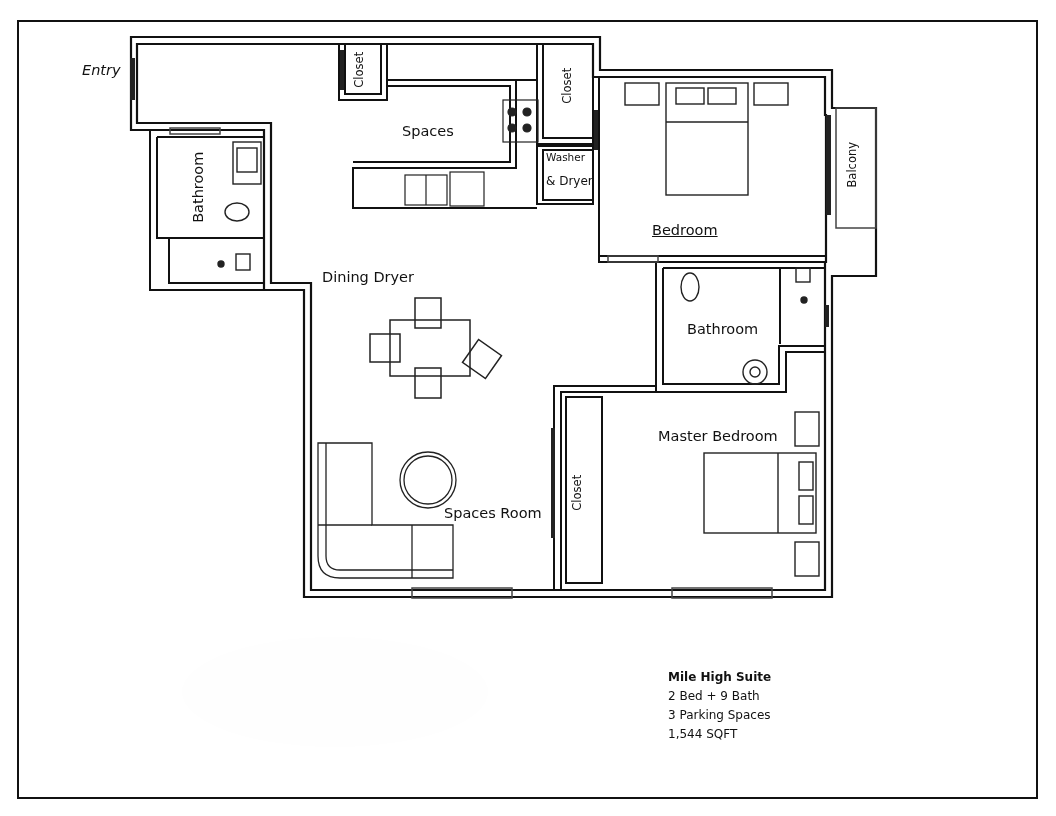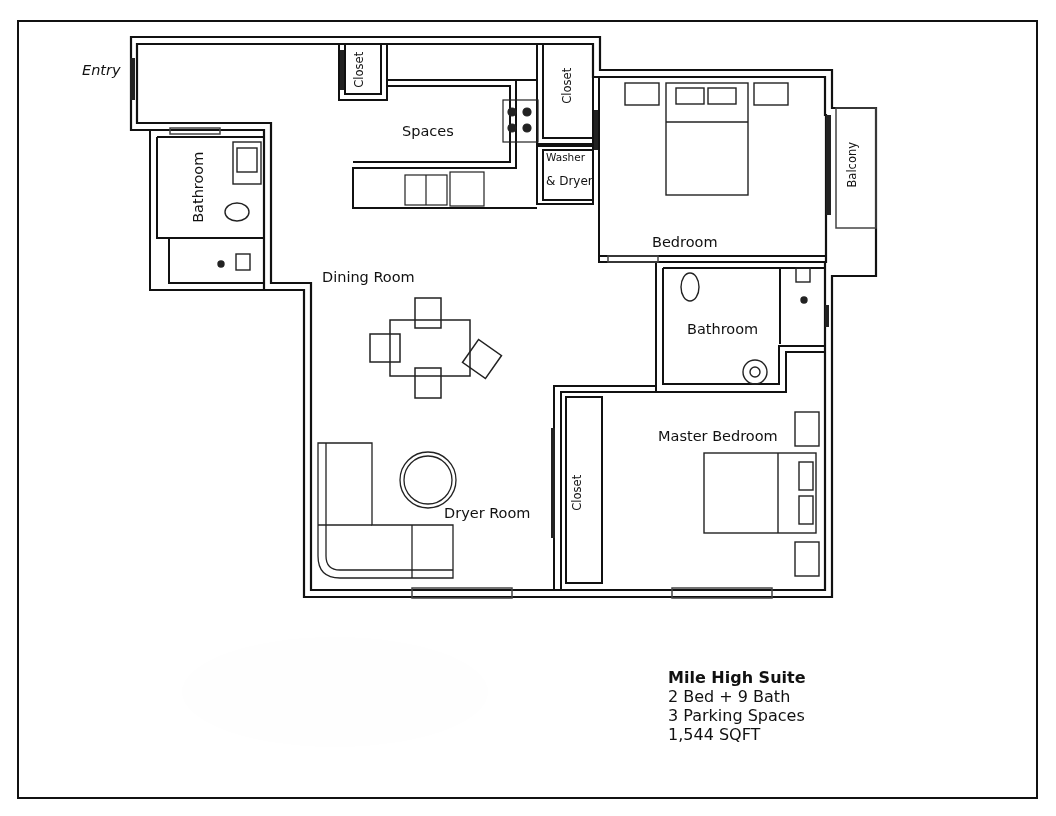--- a/index.html
+++ b/index.html
@@ -4,21 +4,21 @@
 <style>
   html, body { margin: 0; padding: 0; background: #ffffff; }
   body { width: 1056px; height: 816px; position: relative; overflow: hidden;
          font-family: "DejaVu Sans", sans-serif; }
   .frame { position: absolute; left: 17px; top: 20px; width: 1017px; height: 775px;
            border: 2px solid #111; box-sizing: content-box; }
   svg.plan { position: absolute; left: 0; top: 0; }
   .lbl { position: absolute; color: #111; font-size: 14.5px; white-space: nowrap; line-height: 1; }
   .lbl.small { font-size: 11.5px; }
   .lbl.vert { transform: rotate(-90deg); transform-origin: center center; }
-  .legend { position: absolute; left: 668px; top: 668px; color: #111; line-height: 19px; font-size: 16px; }
+  .legend { position: absolute; left: 668px; top: 668px; color: #111; line-height: 19px; font-size: 12px; }
   .legend .title { font-weight: bold; }
   .ghost { position: absolute; left: 182px; top: 637px; width: 306px; height: 110px;
            border-radius: 50%; background: #fefefe; }
 </style>
 </head>
 <body>
 
 <div class="frame"></div>
 <div class="ghost"></div>
 
@@ -139,27 +139,27 @@
     <rect x="796" y="268" width="14" height="14"></rect>
   </g>
 </svg>
 
 <div class="lbl" style="left:82px;top:63px;font-style:italic;">Entry</div>
 <div class="lbl small vert" style="left:342px;top:64px;">Closet</div>
 <div class="lbl" style="left:402px;top:124px;">Spaces</div>
 <div class="lbl small vert" style="left:550px;top:80px;">Closet</div>
 <div class="lbl small" style="left:546px;top:152px;font-size:10.5px;text-align:center;">Washer</div>
 <div class="lbl small" style="left:546px;top:175px;font-size:12px;">&amp; Dryer</div>
-<div class="lbl" style="left:652px;top:235px;">Bedroom</div>
+<div class="lbl" style="left:652px;top:223px;text-decoration:underline;">Bedroom</div>
 <div class="lbl small vert" style="left:830px;top:159px;">Balcony</div>
 <div class="lbl vert" style="left:163px;top:180px;">Bathroom</div>
-<div class="lbl" style="left:322px;top:270px;">Dining Room</div>
+<div class="lbl" style="left:322px;top:270px;">Dining Dryer</div>
 <div class="lbl" style="left:687px;top:322px;">Bathroom</div>
 <div class="lbl" style="left:642px;top:429px;margin-left:16px;">Master Bedroom</div>
 <div class="lbl small vert" style="left:560px;top:487px;">Closet</div>
-<div class="lbl" style="left:444px;top:506px;">Dryer Room</div>
+<div class="lbl" style="left:444px;top:506px;">Spaces Room</div>
 
 <div class="legend">
   <div class="title">Mile High Suite</div>
   <div>2 Bed + 9 Bath</div>
   <div>3 Parking Spaces</div>
   <div>1,544 SQFT</div>
 </div>
 
 </body></html>

